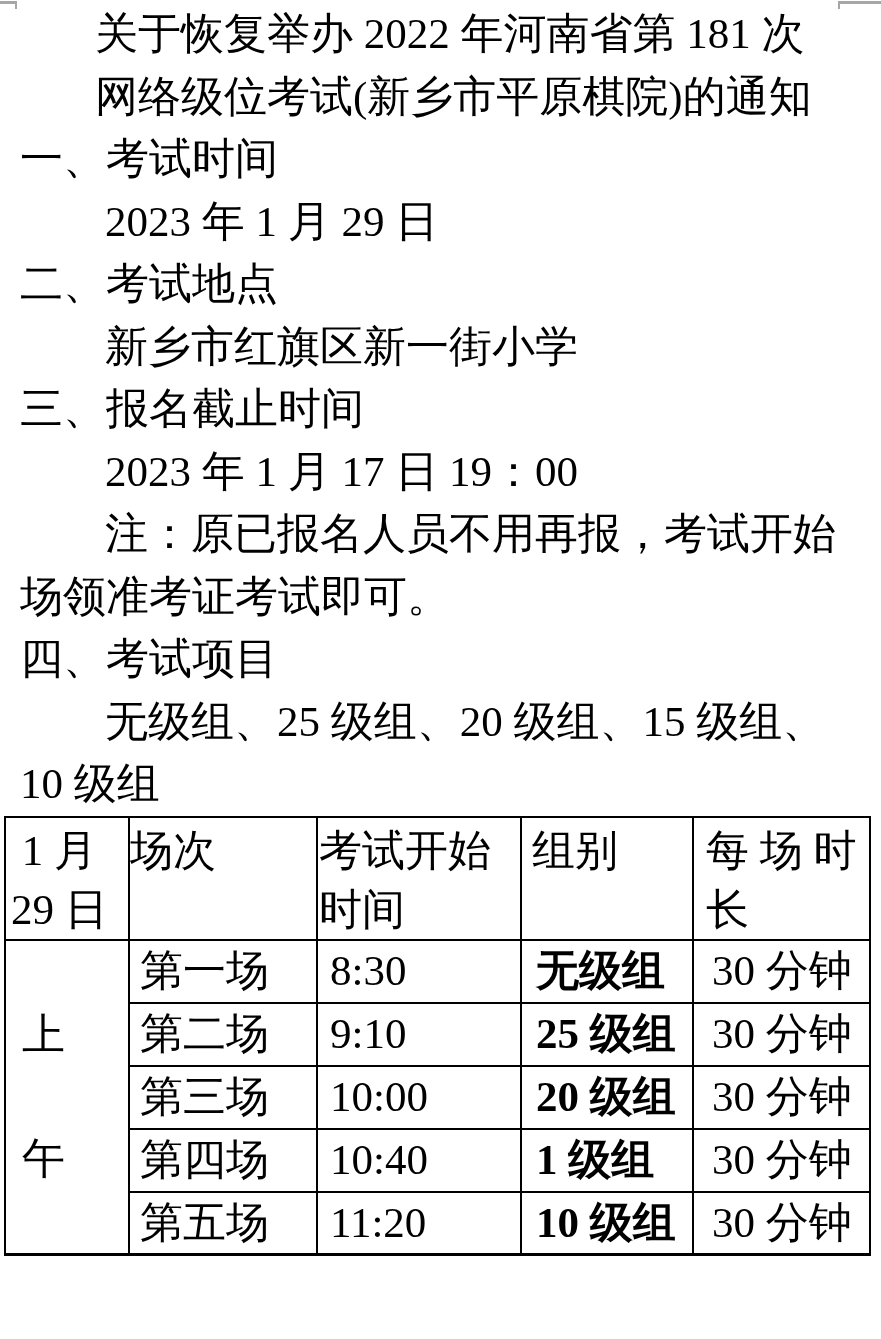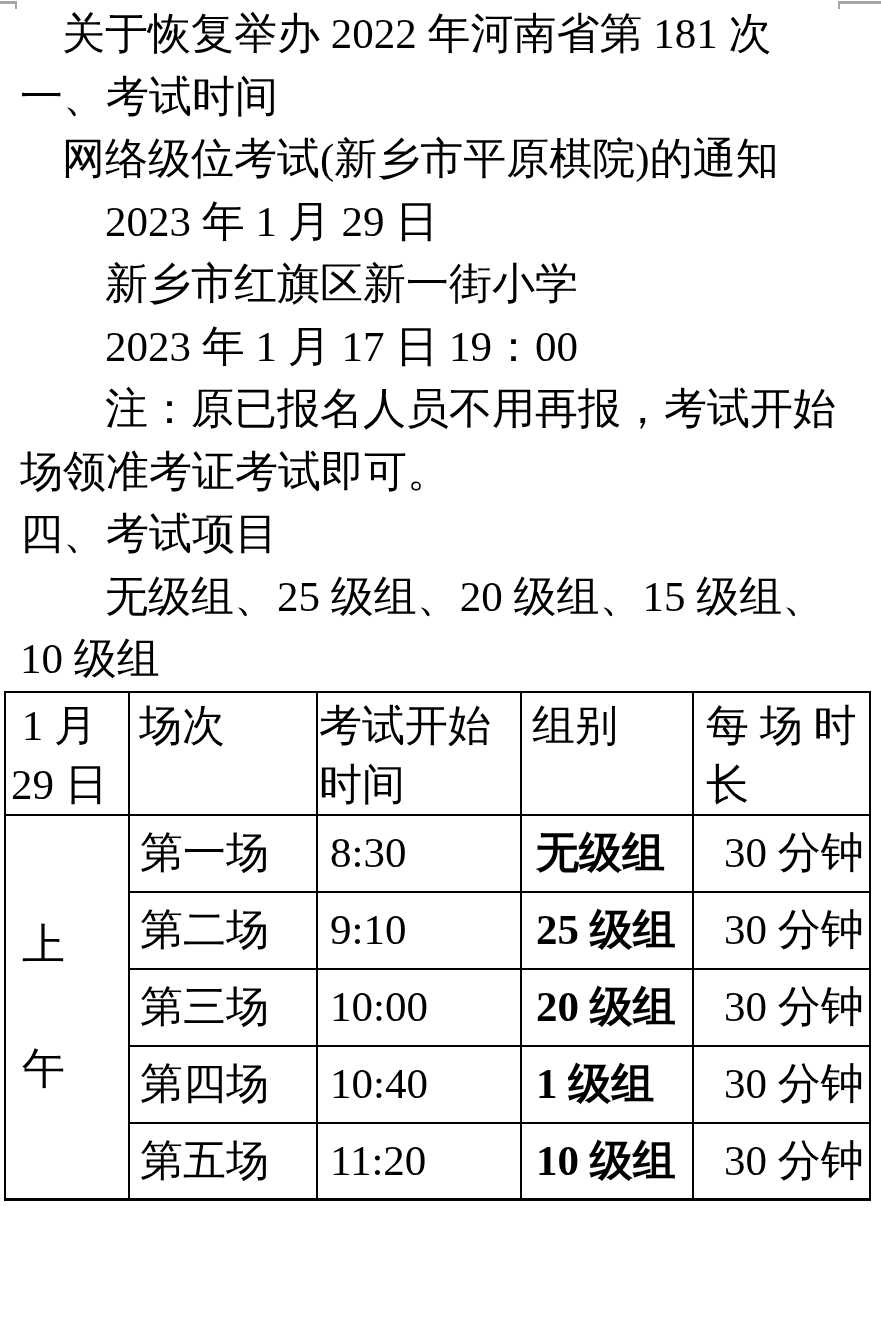--- a/index.html
+++ b/index.html
@@ -12,21 +12,21 @@
     font-size:43px;
     color:#000;
   }
   
   .handle { position:absolute; top:1px; }
   .handle-left  { left:0;  width:17px; height:8px; border-top:3px solid #a6a6a6; border-right:2px solid #a6a6a6; }
   .handle-right { right:0; width:43px; height:8px; border-top:3px solid #a6a6a6; border-left:2px solid #a6a6a6; }
 
   .doc { padding-top:3px; }
   .line { line-height:62.5px; white-space:nowrap; }
-  .l-title  { padding-left:62px; }
+  .l-title  { padding-left:95px; }
   .l-flush  { padding-left:20px; }
   .l-indent { padding-left:105px; }
 
   table.schedule {
     margin-left:4px;
     border-collapse:collapse;
     table-layout:fixed;
     width:867px;
     border:2px solid #000;
     border-bottom-width:3px;
@@ -37,53 +37,55 @@
     text-align:left;
   }
   .schedule th {
     height:92px;
     vertical-align:top;
     line-height:59px;
     padding-top:3px;
     white-space:pre-line;
   }
   .schedule th.c1 { white-space:pre-wrap; padding-left:5px; }
-  .schedule th.c2 { padding-left:9px;  }
+  .schedule th.c2 {  }
   .schedule th.c3 { padding-left:1px; }
   .schedule th.c4 { padding-left:10px; }
   .schedule th.c5 { padding-left:12px; }
   .schedule td {
-    height:77px;
+    height:63px;
     vertical-align:middle;
     line-height:60px;
     white-space:nowrap;
   }
   .schedule td.c2 { padding-left:10px; }
   .schedule td.c3 { padding-left:12px; }
   .schedule td.c4 { padding-left:14px;font-weight:bold; }
-  .schedule td.c5 { padding-left:30px; }
+  .schedule td.c5 { padding-left:18px; }
   .schedule td.period {
     white-space:pre-line;
     vertical-align:middle;
     line-height:62px;
     padding-left:16px;
   }
 </style>
 </head>
 <body>
 
 <div class="handle handle-left"></div>
 <div class="handle handle-right"></div>
 
 <div class="doc">
   <div class="line l-title">关于恢复举办 2022 年河南省第 181 次</div>
+  <div class="line l-title">网络级位考试(新乡市平原棋院)的通知</div>
   <div class="line l-flush">一、考试时间</div>
-  <div class="line l-title">网络级位考试(新乡市平原棋院)的通知</div>
   <div class="line l-indent">2023 年 1 月 29 日</div>
+  <div class="line l-flush">二、考试地点</div>
   <div class="line l-indent">新乡市红旗区新一街小学</div>
+  <div class="line l-flush">三、报名截止时间</div>
   <div class="line l-indent">2023 年 1 月 17 日 19：00</div>
   <div class="line l-indent">注：原已报名人员不用再报，考试开始</div>
   <div class="line l-flush">场领准考证考试即可。</div>
   <div class="line l-flush">四、考试项目</div>
   <div class="line l-indent">无级组、25 级组、20 级组、15 级组、</div>
   <div class="line l-flush">10 级组</div>
 
   <table class="schedule">
     <colgroup>
       <col style="width:124px">

